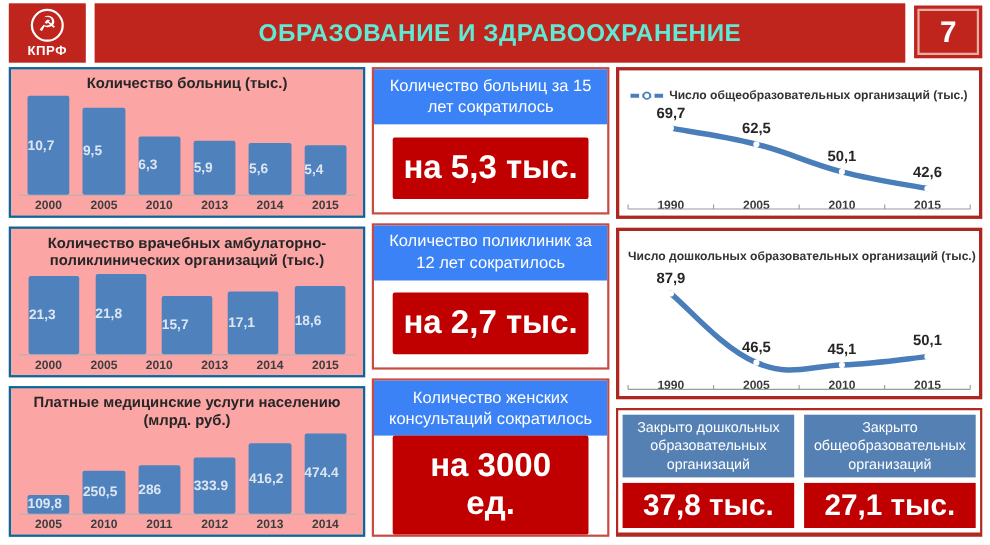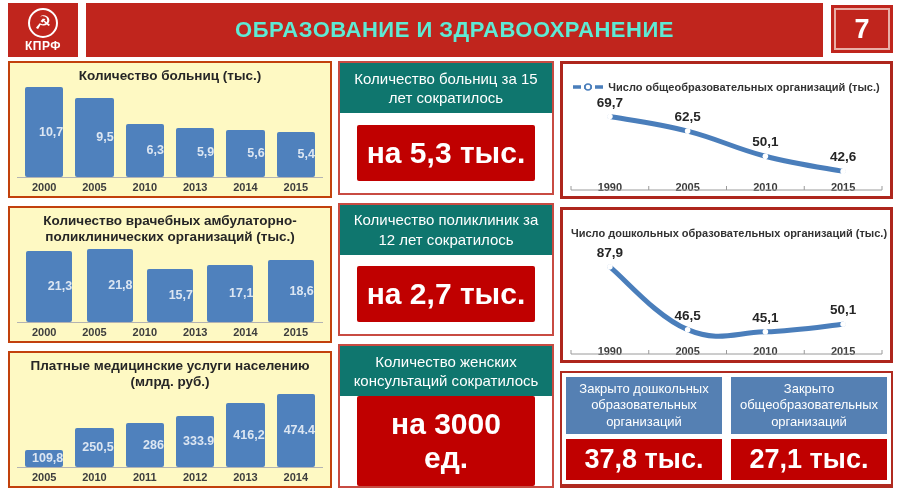--- a/index.html
+++ b/index.html
@@ -12,33 +12,33 @@
   .logo-emblem{width:30px;height:30px;border:2px solid #fff;border-radius:50%;display:flex;align-items:center;justify-content:center;color:#fff;font-size:19px;line-height:1}
   .logo-text{color:#fff;font-weight:bold;font-size:12px;letter-spacing:.5px}
   .titlebar{flex:1;background:#c0251d;color:#5eead4;display:flex;align-items:center;justify-content:center;font-size:22px;font-weight:bold;letter-spacing:.5px}
   .pagenum{width:62px;height:48px;margin-top:2px;background:#c0251d;box-shadow:inset 0 0 0 3px #c0251d, inset 0 0 0 5px #e9aea6;color:#fff;display:flex;align-items:center;justify-content:center;font-size:27px;font-weight:bold}
 
   
   main{position:absolute;left:8px;top:61px;right:7px;bottom:7px;display:grid;grid-template-columns:324px 216px 1fr;gap:6px}
   .col{display:flex;flex-direction:column;gap:8px;min-width:0}
 
   
-  .chart-panel{flex:1;border:2px solid #c2410c;background:#fef9c3;padding:4px 7px 3px;display:flex;flex-direction:column;min-height:0}
+  .chart-panel{flex:1;border:2px solid #0369a1;background:#fca5a5;padding:4px 7px 3px;display:flex;flex-direction:column;min-height:0}
   .chart-title{font-size:13.5px;font-weight:bold;text-align:center;color:#262626;line-height:1.22;margin:1px 0 3px}
   .barchart{flex:1;display:flex;flex-direction:column;min-height:0}
   .plot{flex:1;display:flex;align-items:flex-end;border-bottom:1px solid #b3b3b3;padding:0 2px;min-height:0}
   .bar-cell{flex:1;display:flex;justify-content:center;align-items:flex-end;height:100%}
-  .bar{width:76%;background:#4f81bd;border-radius:2px;display:flex;align-items:center;justify-content:flex-end;min-height:15px}
+  .bar{width:76%;background:#4f81bd;border-radius:2px;display:flex;align-items:center;justify-content:flex-start;min-height:15px}
   .bar-label{color:#dce6f2;font-weight:bold;font-size:12.5px;line-height:1;white-space:nowrap}
   .years{display:flex;padding:3px 2px 0}
   .year{flex:1;text-align:center;font-size:11px;font-weight:bold;color:#3d3d3d}
 
   
   .callout-panel{flex:1;border:2px solid #c84b42;background:#fff;display:flex;flex-direction:column}
-  .c-head{background:#0f766e;color:#fff;font-size:15px;line-height:1.3;text-align:center;padding:5px 8px;min-height:50px;display:flex;align-items:center;justify-content:center}
+  .c-head{background:#3b82f6;color:#fff;font-size:15px;line-height:1.3;text-align:center;padding:5px 8px;min-height:50px;display:flex;align-items:center;justify-content:center}
   .c-body{flex:1;display:flex;align-items:center;justify-content:center}
   .c-box{background:#c00000;color:#fff;font-weight:bold;font-size:30px;padding:11px 8px;width:84%;text-align:center;border-radius:2px}
 
   
   .line-panel{border:3px solid #ae261d;background:#fff;padding:15px 8px 2px;display:flex;flex-direction:column}
   .line-panel.first{height:138px}
   .line-panel.second{height:156px}
   .legend{display:flex;align-items:center;justify-content:center;gap:5px;font-size:11px;font-weight:bold;color:#333;margin:2px 0 0;white-space:nowrap}
   .linechart{flex:1;display:flex;flex-direction:column;min-height:0}
   .lineplot{flex:1;position:relative;min-height:0}

